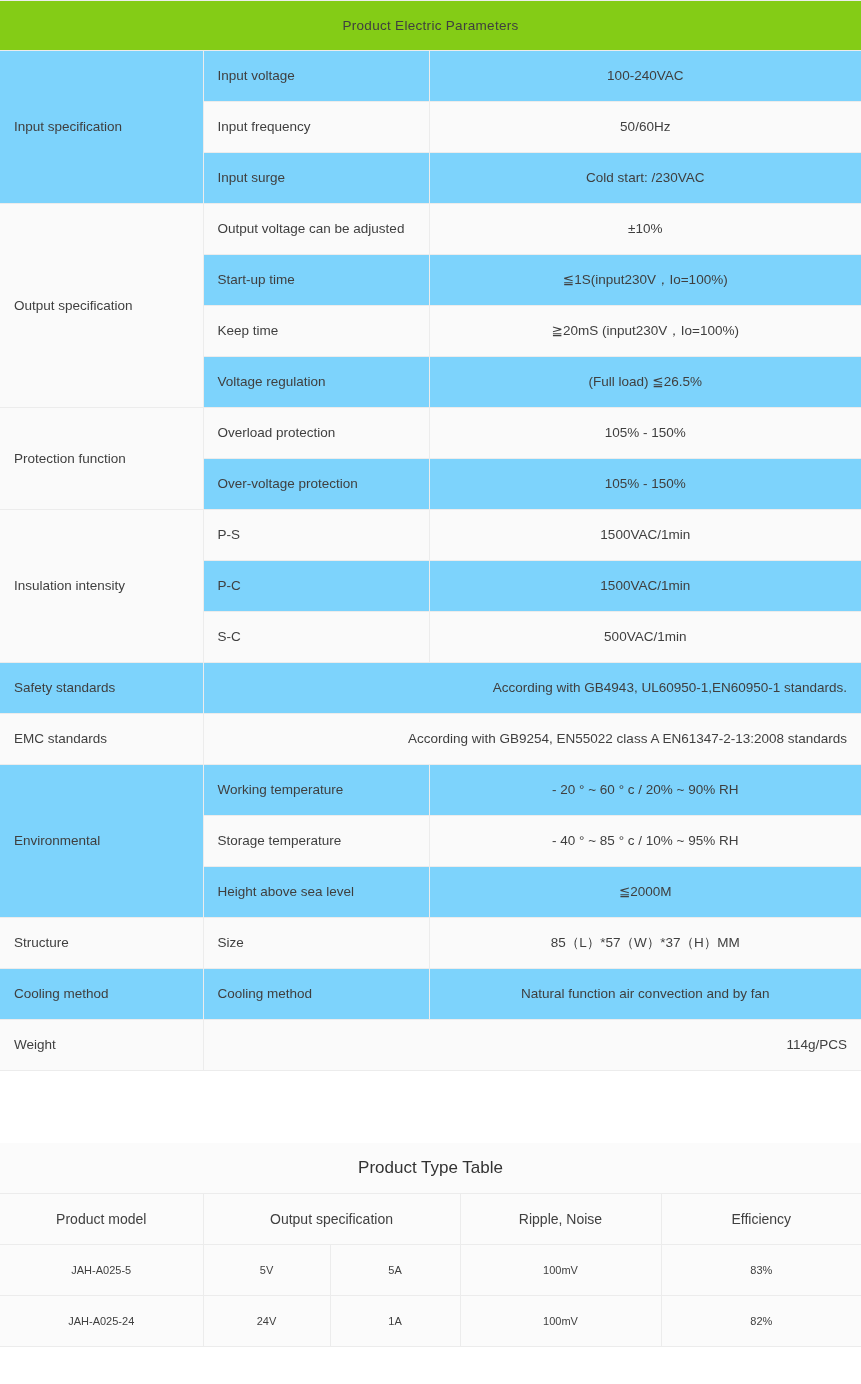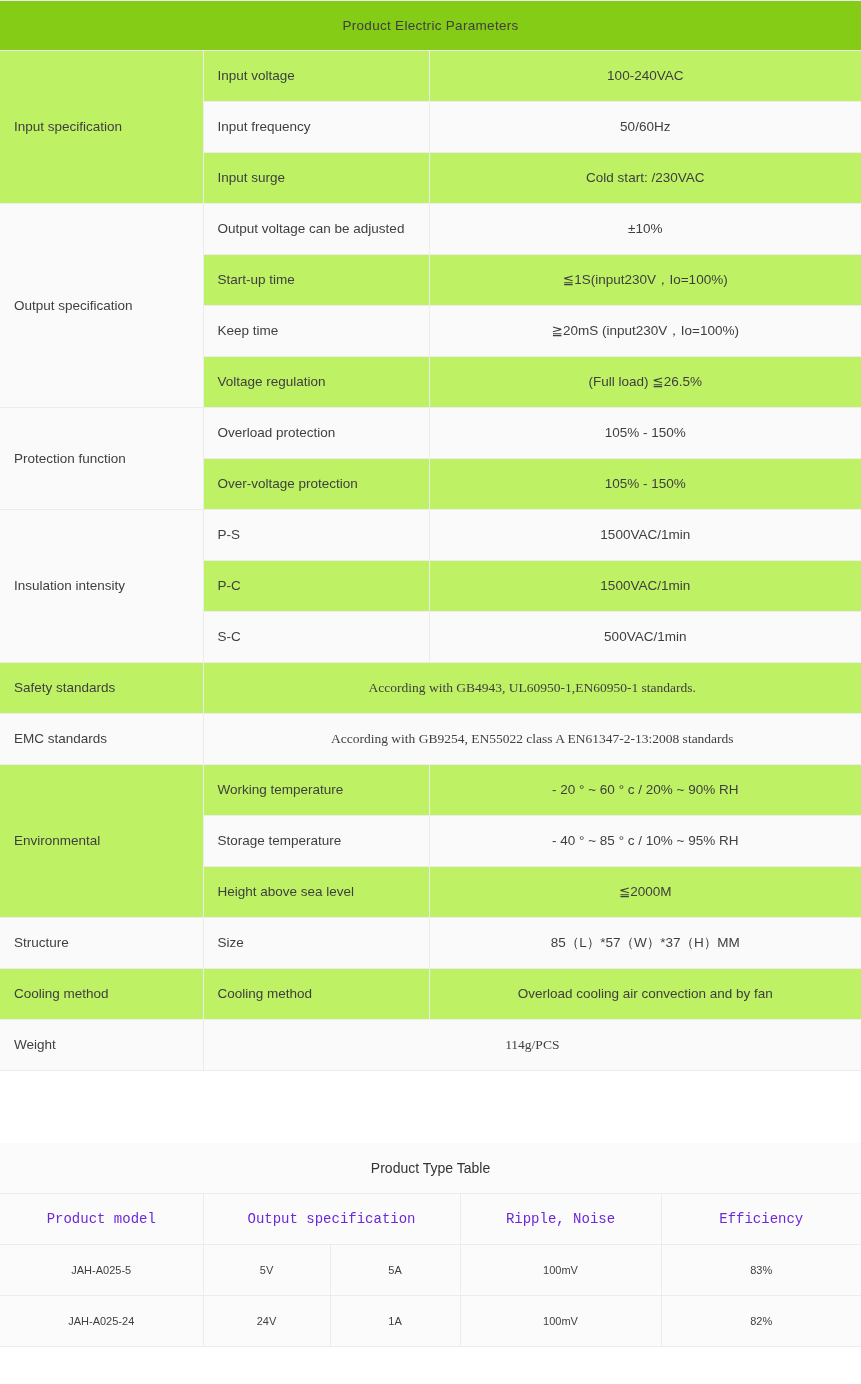--- a/index.html
+++ b/index.html
@@ -57,25 +57,24 @@
   td.sub {
     background: #fbfbfb;
     text-align: left;
   }
   td.val {
     background: #fbfbfb;
     text-align: center;
   }
   td.wide {
     background: #fbfbfb;
-    text-align: center;
-    font-family: Liberation Serif, serif;
+    text-align: right;
   }
   tr.r-white td {
-    background: #bef264;
+    background: #7dd3fc;
   }
   tr.r-grey td {
     background: #fafafa;
     margin-left: 32px;
   }
 
   .row-h { height: 51px; }
 
   
   table.spec td:last-child { border-right: none; }
@@ -98,28 +97,27 @@
     text-align: center;
     font-size: 13.5px;
     color: #3f3f3f;
     background: #fbfbfb;
     padding: 0 8px;
   }
   table.types td:first-child { border-left: none; }
   table.types td:last-child { border-right: none; }
   table.types tr.head td {
     font-size: 14px;
-    color: #6d28d9;
-    font-family: Liberation Mono, monospace;
+    color: #404040;
   }
   table.types tr.title td {
     border: none;
     border-bottom: 1px solid #ececec;
     height: 50px;
-    font-size: 14px;
+    font-size: 17px;
     color: #333;
     background: #fbfbfb;
   }
   table.types tr.body td {
     font-size: 11px;
   }
 </style>
 </head>
 <body>
 
@@ -218,21 +216,21 @@
 
       <tr class="row-h r-grey">
         <td class="group">Structure</td>
         <td class="sub">Size</td>
         <td class="val">85（L）*57（W）*37（H）MM</td>
       </tr>
 
       <tr class="row-h r-white">
         <td class="group">Cooling method</td>
         <td class="sub">Cooling method</td>
-        <td class="val">Overload cooling air convection and by fan</td>
+        <td class="val">Natural function air convection and by fan</td>
       </tr>
 
       <tr class="row-h r-grey">
         <td class="group">Weight</td>
         <td class="wide" colspan="2">114g/PCS</td>
       </tr>
     </tbody>
   </table>
 
   <div class="gap"></div>

